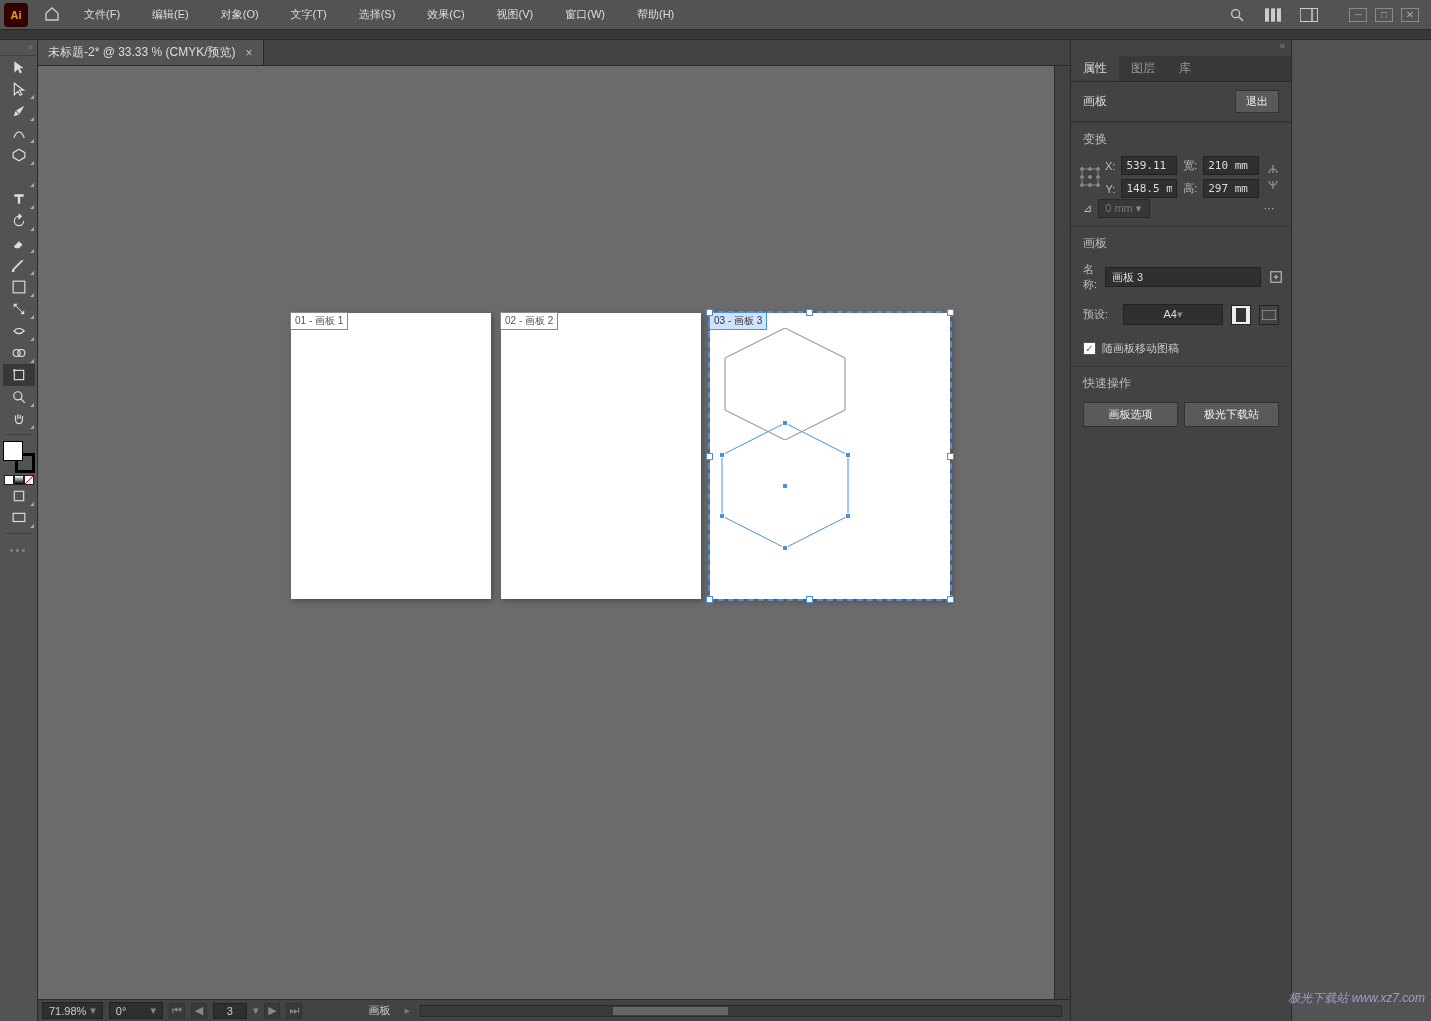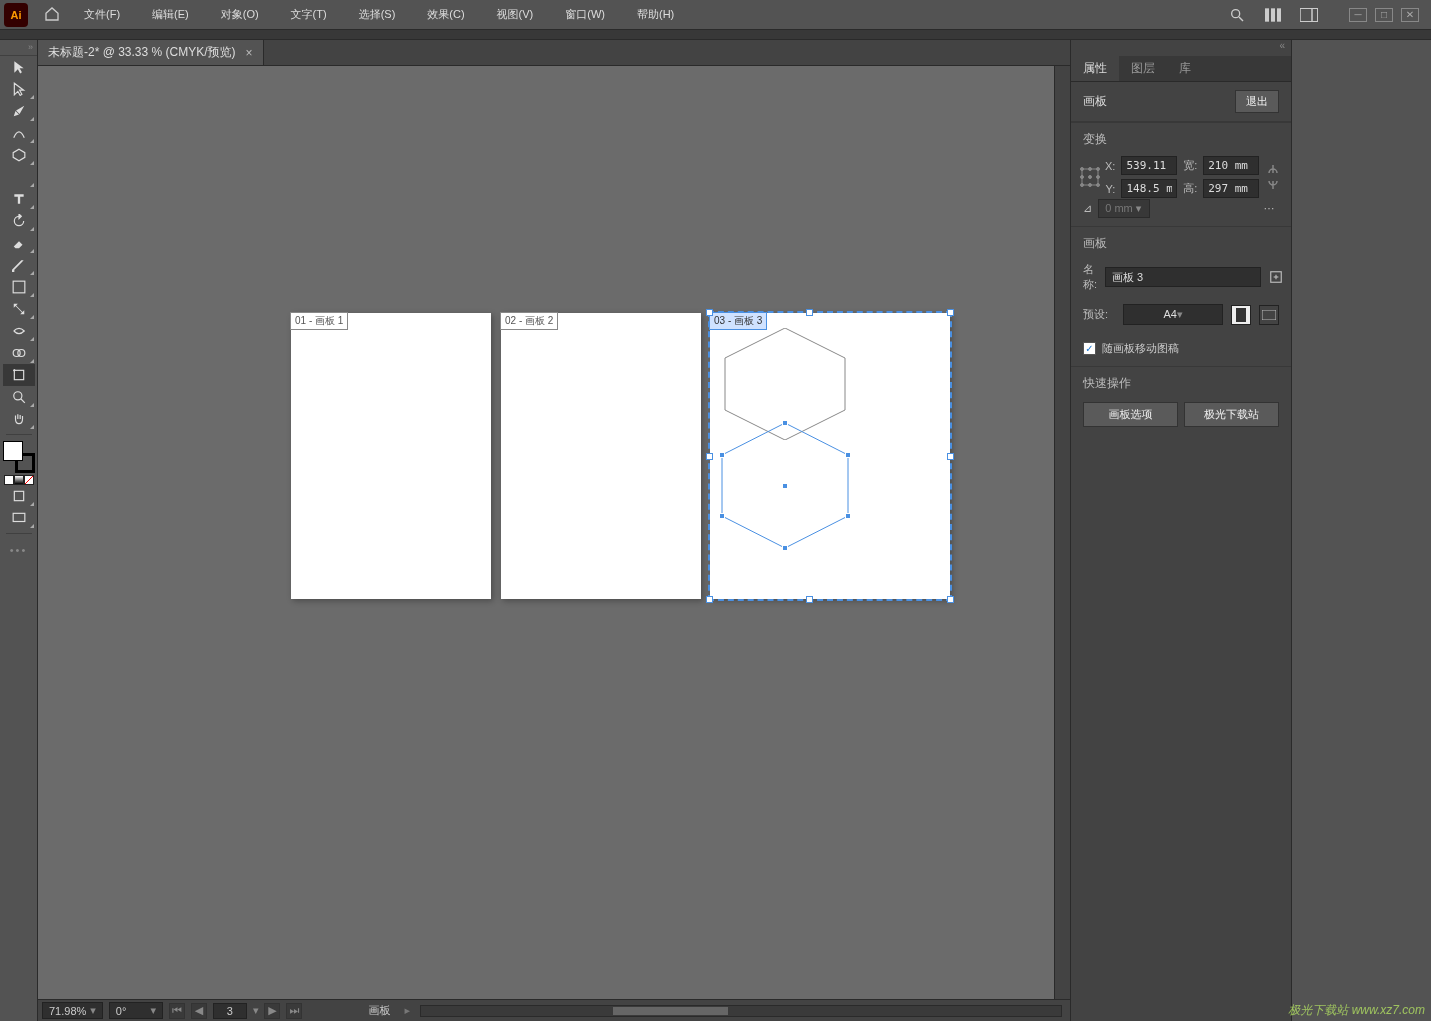--- a/index.html
+++ b/index.html
@@ -182,21 +182,21 @@
 
 .cb-row { display: flex; gap: 6px; padding: 10px 12px; align-items: center; }
 .cb { width: 13px; height: 13px; background: #fff; border: 1px solid #555; display: flex; align-items: center; justify-content: center; color: #1976d2; font-size: 10px; }
 
 .action-btns { display: flex; gap: 6px; padding: 6px 12px; }
 .action-btn {
   flex: 1; background: #5a5a5a; color: #eee; border: 1px solid #333;
   padding: 4px 0; font-size: 11px; cursor: pointer; text-align: center;
 }
 
-.watermark { position: absolute; right: 6px; bottom: 2px; font-size: 12px; color: #bef264; opacity: 0.7; font-style: italic; }
+.watermark { position: absolute; right: 6px; bottom: 14px; font-size: 12px; color: #c4b5fd; opacity: 0.7; font-style: italic; }
 </style>
 </head>
 <body>
 
 <div class="menubar">
   <div class="ai-logo">Ai</div>
   <div class="home-icon">
     <svg width="16" height="16" viewBox="0 0 24 24" fill="none" stroke="currentColor" stroke-width="2">
         <path d="M3 11 L12 3 L21 11 V21 H3 Z"></path>
       </svg>

